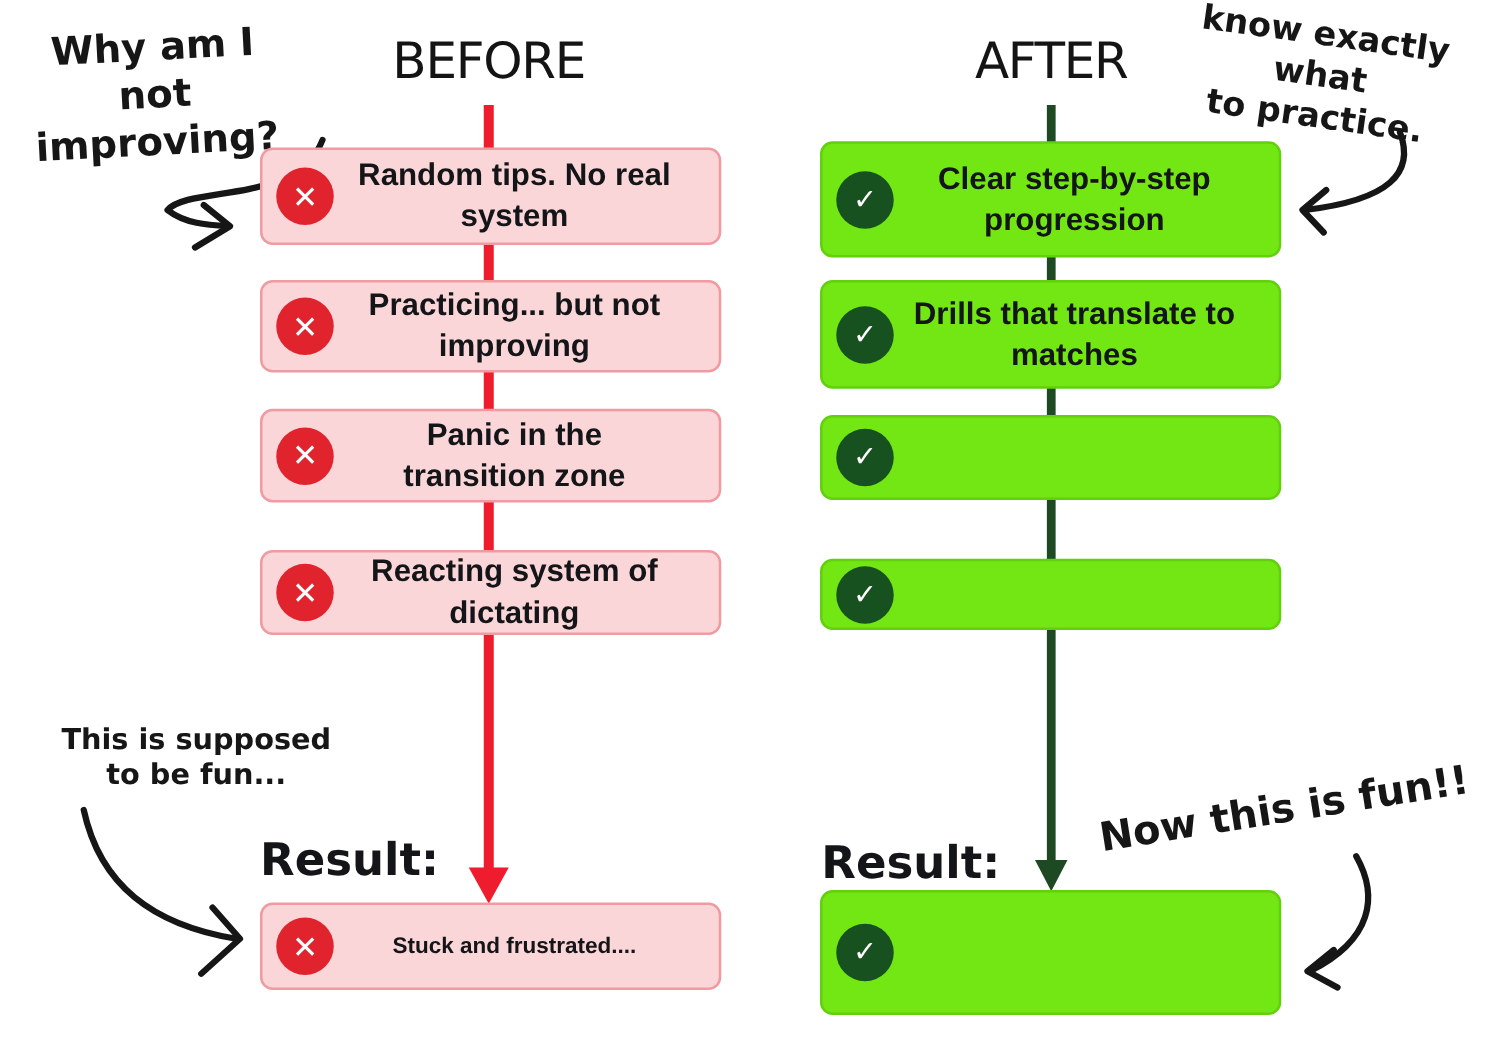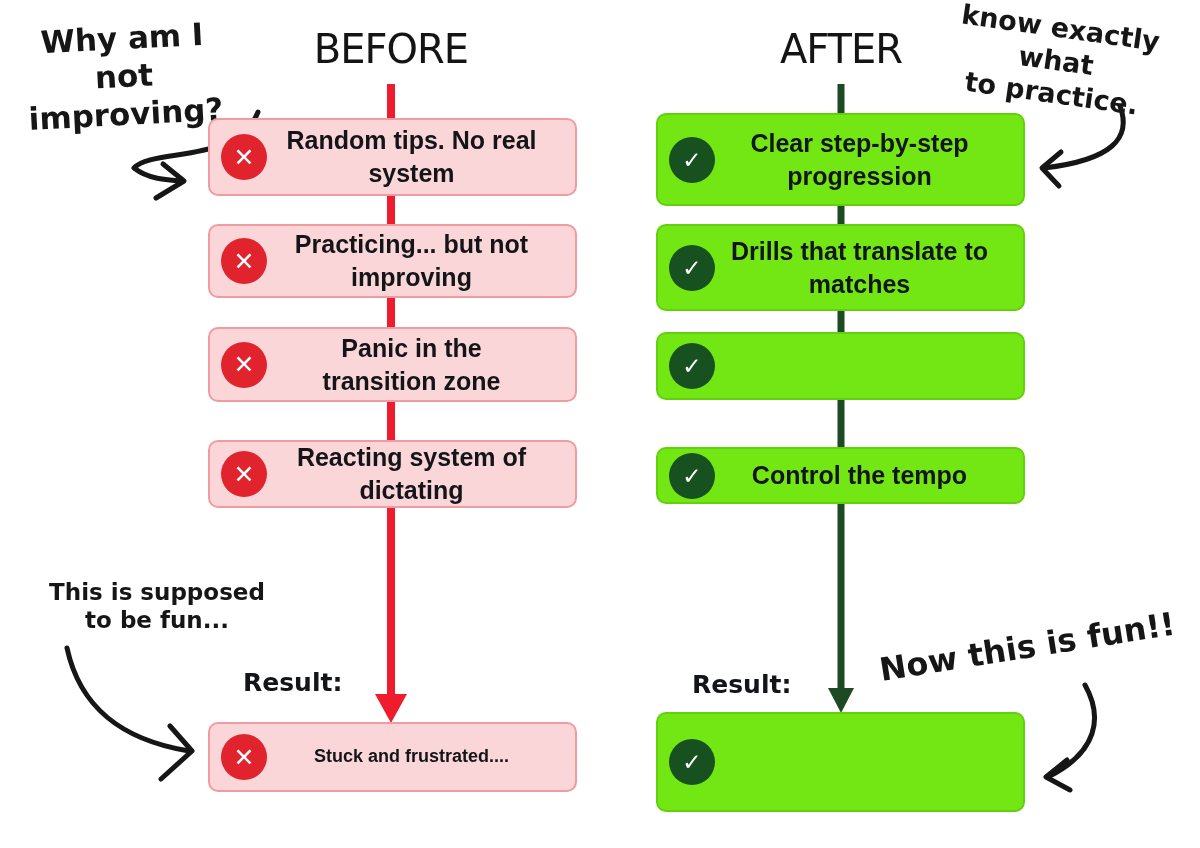--- a/index.html
+++ b/index.html
@@ -43,23 +43,22 @@
   .badge{
     position:absolute;left:11px;top:50%;transform:translateY(-50%);
     width:46px;height:46px;border-radius:50%;
     display:flex;align-items:center;justify-content:center;
     font-family:"DejaVu Sans", sans-serif;font-weight:bold;color:#ffffff;
   }
   .badge.red{background:#e1232e;font-size:25px;}
   .badge.green{background:#16511f;font-size:23px;}
 
   .result-label{
-    position:absolute;z-index:2;font-weight:bold;font-size:25px;color:#131518;
+    position:absolute;z-index:2;font-weight:bold;font-size:36px;color:#131518;
     font-family:"DejaVu Sans", sans-serif;
-    margin-left:35px;
   }
   .result-label-before{left:208px;top:668px;}
   .result-label-after{left:657px;top:670px;}
 </style>
 </head>
 <body>
 
 <svg class="underlay" width="1200" height="848" viewBox="0 0 1200 848">
 
   <line x1="391" y1="84" x2="391" y2="700" stroke="#ee1c2d" stroke-width="8"></line>
@@ -147,21 +146,20 @@
 </div>
 <div class="card lime" style="top:332px;height:68px">
   <span class="badge green">
       <span>✓</span>
     </span>
 </div>
 <div class="card lime" style="top:447px;height:57px">
   <span class="badge green">
       <span>✓</span>
     </span>
-  <div class="card-text">Control the tempo</div>
 </div>
 
 <div class="result-label result-label-after">Result:</div>
 <div class="card lime result" style="top:712px;height:100px">
   <span class="badge green">
       <span>✓</span>
     </span>
 </div>
 
 </body></html>

